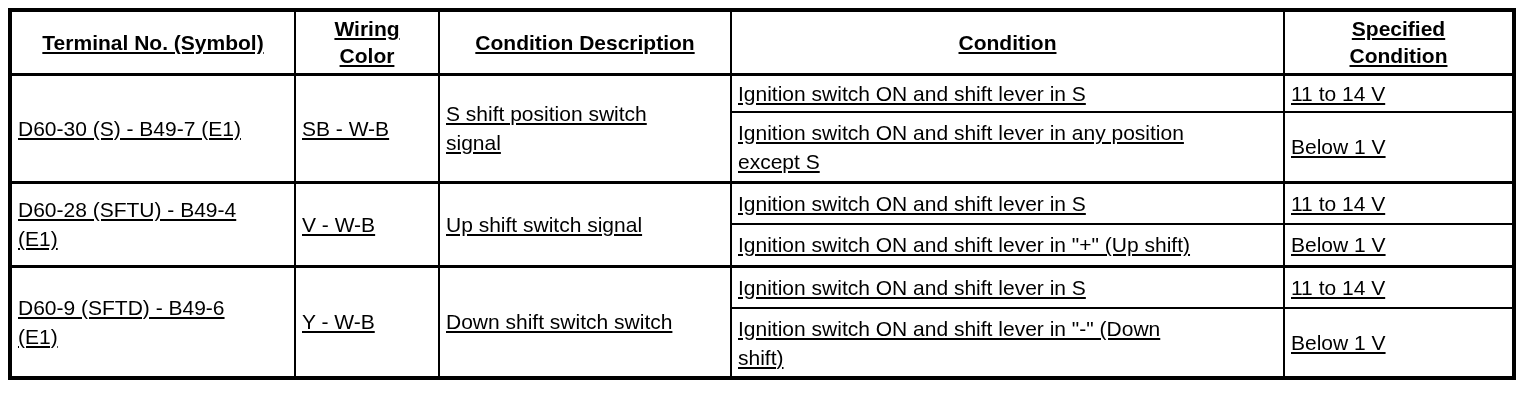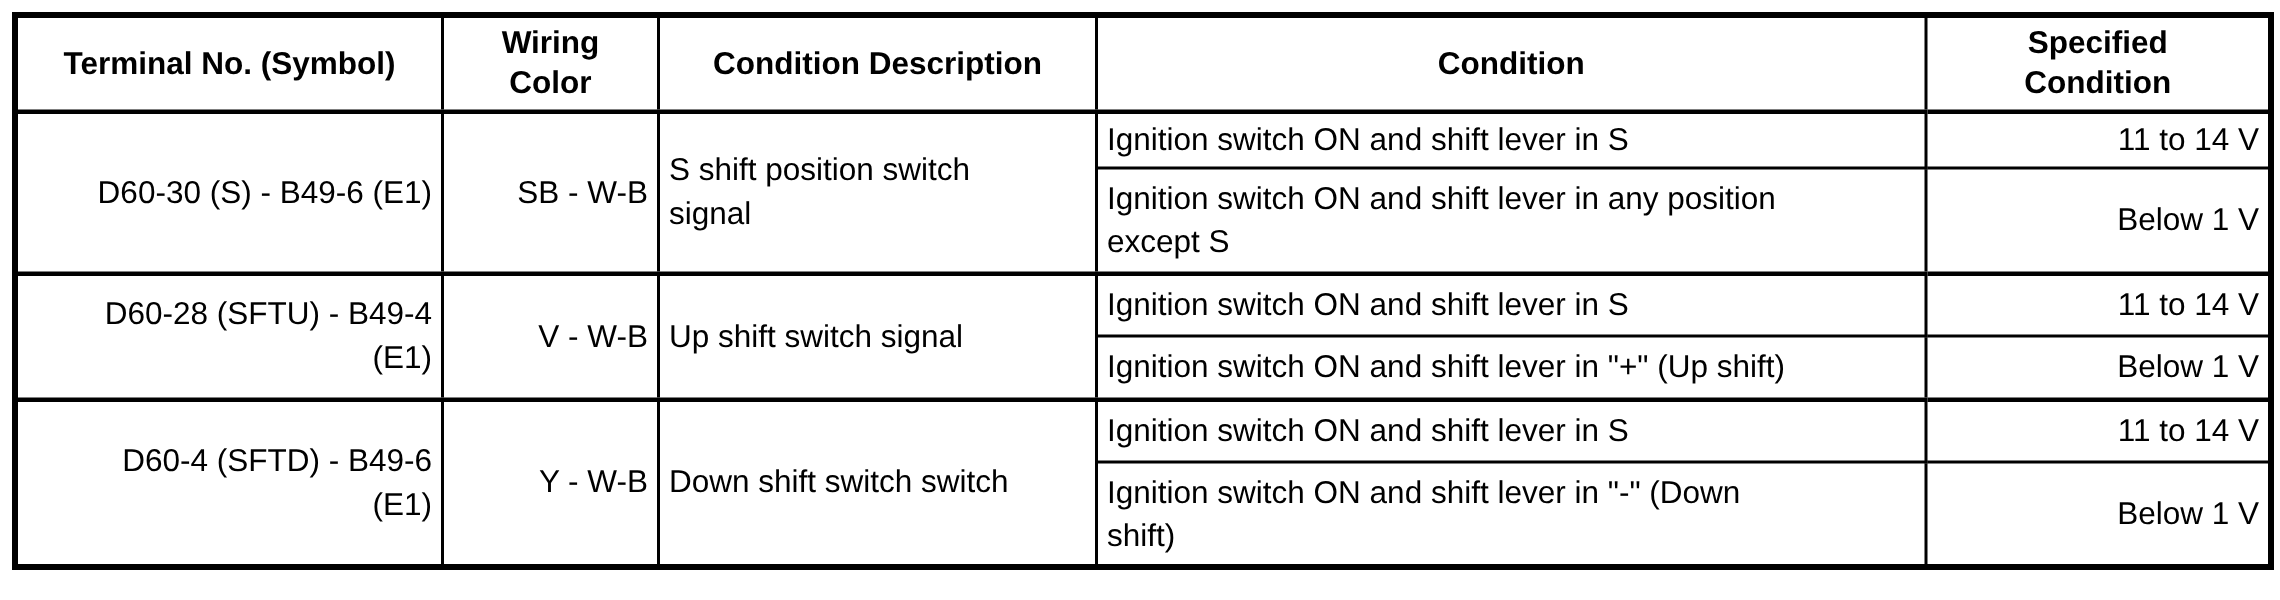--- a/index.html
+++ b/index.html
@@ -5,20 +5,21 @@
   html, body {
     margin: 0;
     background: #ffffff;
     width: 1520px;
     height: 400px;
     overflow: hidden;
   }
   .page {
     padding: 8px 8px;
     box-sizing: border-box;
+    text-decoration: underline;
   }
   table.spec {
     border-collapse: collapse;
     table-layout: fixed;
     width: 1504px;
     font-family: "Liberation Sans", sans-serif;
     font-size: 21px;
     color: #000000;
     background: #ffffff;
   }
@@ -33,21 +34,21 @@
     border: 4px solid #000000;
   }
   table.spec th {
     font-weight: bold;
     text-align: center;
     border-bottom-width: 3px;
     line-height: 27px;
   }
   tr.group-start td { border-top-width: 3px; }
   .ml { white-space: pre-line; }
-  .c { text-align: right; }
+  .c { text-align: left; }
   .l { text-align: left; padding-left: 8px; padding-right: 4px; }
   tr.hdr      { height: 64px; }
   tr.r-short  { height: 38px; }
   tr.r-tall   { height: 70px; }
   tr.r-mid    { height: 42px; }
 </style>
 </head>
 <body>
 
 <div class="page">
@@ -64,21 +65,21 @@
         <th class="ml">Terminal No. (Symbol)</th>
         <th class="ml">Wiring
 Color</th>
         <th class="ml">Condition Description</th>
         <th class="ml">Condition</th>
         <th class="ml">Specified
 Condition</th>
       </tr>
 
       <tr class="group-start r-short">
-        <td rowspan="2" class="c ml">D60-30 (S) - B49-6 (E1)</td>
+        <td rowspan="2" class="c ml">D60-30 (S) - B49-7 (E1)</td>
         <td rowspan="2" class="c ml">SB - W-B</td>
         <td rowspan="2" class="l ml">S shift position switch
 signal</td>
         <td class="l ml">Ignition switch ON and shift lever in S</td>
         <td class="c ml">11 to 14 V</td>
       </tr>
       <tr class="r-tall">
         <td class="l ml">Ignition switch ON and shift lever in any position
 except S</td>
         <td class="c ml">Below 1 V</td>
@@ -91,21 +92,21 @@
         <td rowspan="2" class="l ml">Up shift switch signal</td>
         <td class="l ml">Ignition switch ON and shift lever in S</td>
         <td class="c ml">11 to 14 V</td>
       </tr>
       <tr class="r-mid">
         <td class="l ml">Ignition switch ON and shift lever in "+" (Up shift)</td>
         <td class="c ml">Below 1 V</td>
       </tr>
 
       <tr class="group-start r-mid">
-        <td rowspan="2" class="c ml">D60-4 (SFTD) - B49-6
+        <td rowspan="2" class="c ml">D60-9 (SFTD) - B49-6
 (E1)</td>
         <td rowspan="2" class="c ml">Y - W-B</td>
         <td rowspan="2" class="l ml">Down shift switch switch</td>
         <td class="l ml">Ignition switch ON and shift lever in S</td>
         <td class="c ml">11 to 14 V</td>
       </tr>
       <tr class="r-tall">
         <td class="l ml">Ignition switch ON and shift lever in "-" (Down
 shift)</td>
         <td class="c ml">Below 1 V</td>

